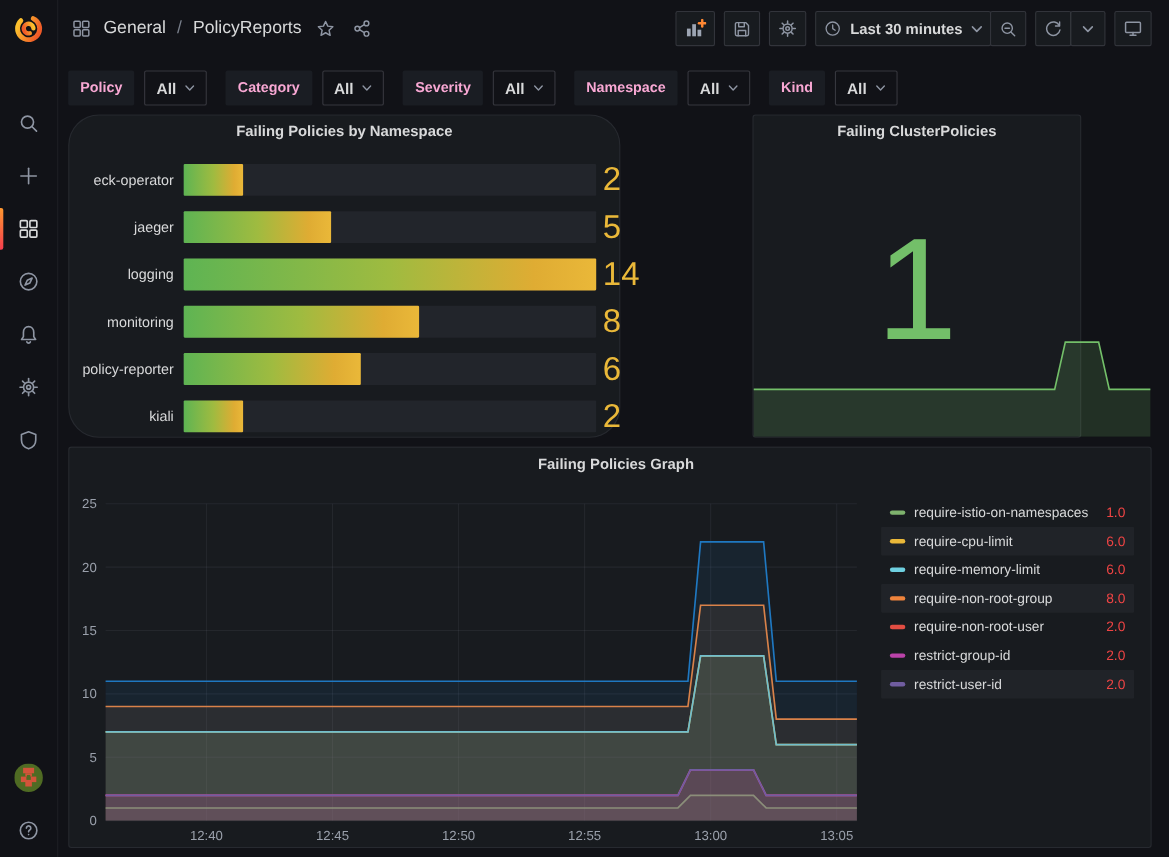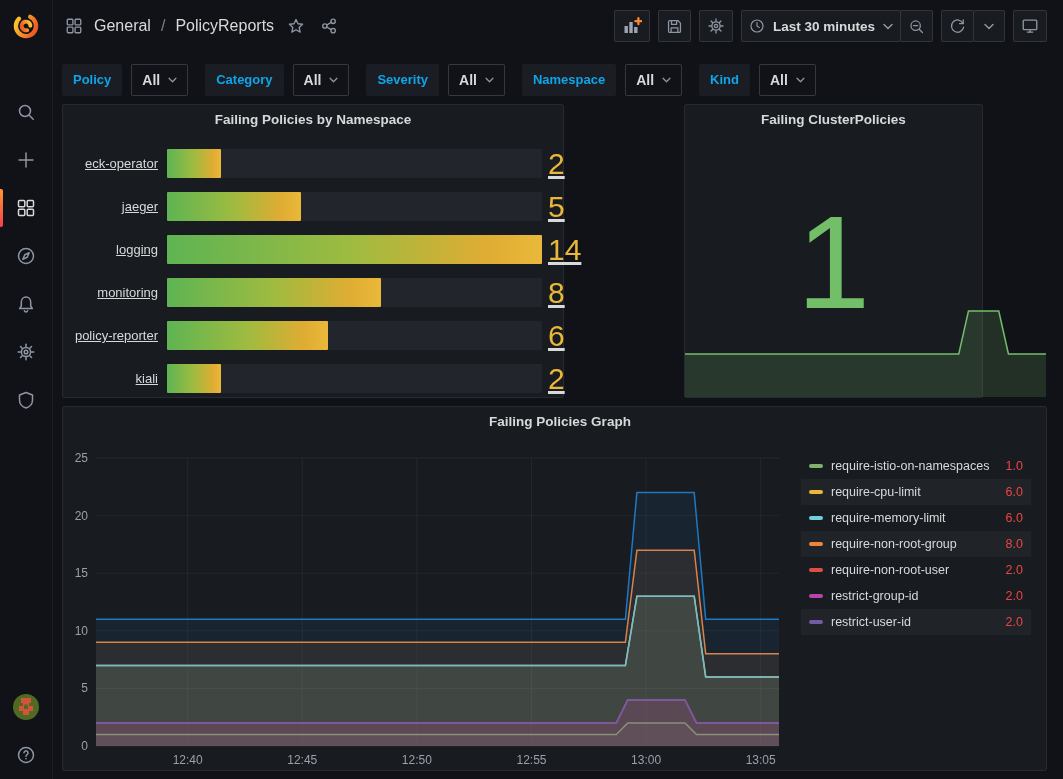--- a/index.html
+++ b/index.html
@@ -28,36 +28,36 @@
   .tbtn{height:32px;min-width:32px;box-sizing:border-box;display:flex;align-items:center;justify-content:center;
     gap:6px;padding:0 7px;background:#181b1f;border:1px solid rgba(204,204,220,0.15);border-radius:2px;cursor:pointer;}
   .tgroup{display:flex;}
   .tgroup .tbtn+.tbtn{margin-left:-1px;}
   .time-label{font-size:13.5px;font-weight:600;color:#d8d9da;white-space:nowrap;padding:0 2px;}
 
   
   .filters{position:absolute;left:62px;top:64px;display:flex;gap:17px;}
   .chip{display:flex;gap:9px;align-items:center;}
   .chip-label{height:32px;line-height:32px;padding:0 11px;background:#1a1d23;border-radius:2px;
-    color:#0ea5e9;font-size:13px;font-weight:700;}
+    color:#f9a8d4;font-size:13px;font-weight:700;}
   .chip-value{height:32px;box-sizing:border-box;display:flex;align-items:center;gap:8px;padding:0 10px;
     background:#111217;border:1px solid rgba(204,204,220,0.2);border-radius:2px;color:#d8d9da;
     font-size:14px;font-weight:600;cursor:pointer;}
 
   
   .panel{position:absolute;background:#181b1f;border:1px solid rgba(204,204,220,0.09);
     border-radius:3px;box-sizing:border-box;}
   .panel-title{height:30px;line-height:30px;text-align:center;font-size:13.5px;font-weight:600;color:#d8d9da;cursor:pointer;}
-  #panel-bargauge{left:62px;top:104px;width:502px;height:294px;}
+  #panel-bargauge{left:62px;top:104px;width:502px;height:294px;border-radius:28px;}
   #panel-stat{left:684px;top:104px;width:299px;height:294px;}
   #panel-graph{left:62px;top:406px;width:985px;height:365px;padding-left:11px;}
 
   
   .bg-rows{position:absolute;left:0;top:37px;right:0;}
-  .bg-row{display:grid;grid-template-columns:104px 381px 1fr;align-items:center;height:43px;text-decoration:underline;}
+  .bg-row{display:grid;grid-template-columns:104px 381px 1fr;align-items:center;height:43px;}
   .bg-label{font-size:13px;color:#d8d9da;text-align:right;padding-right:9px;white-space:nowrap;}
   .bg-track{height:29px;background:#22252b;border-radius:1px;position:relative;margin-right:6px;}
   .bg-bar{position:absolute;left:0;top:0;bottom:0;border-radius:1px;
     background:linear-gradient(90deg,#5eb453,#9fbb40 50%,#dfac33 85%,#eab839);}
   .bg-value{font-size:30px;font-weight:500;color:#eab839;text-align:right;padding-right:24px;line-height:1;}
 
   
   .stat-value{position:absolute;left:0;right:0;top:92px;text-align:center;
     font-size:132px;line-height:1;font-weight:500;color:#73bf69;}
   #spark-svg{position:absolute;left:0;bottom:0;}

